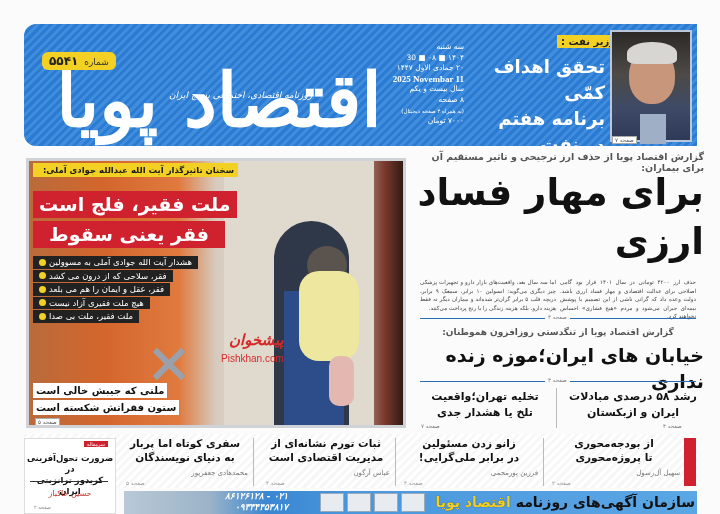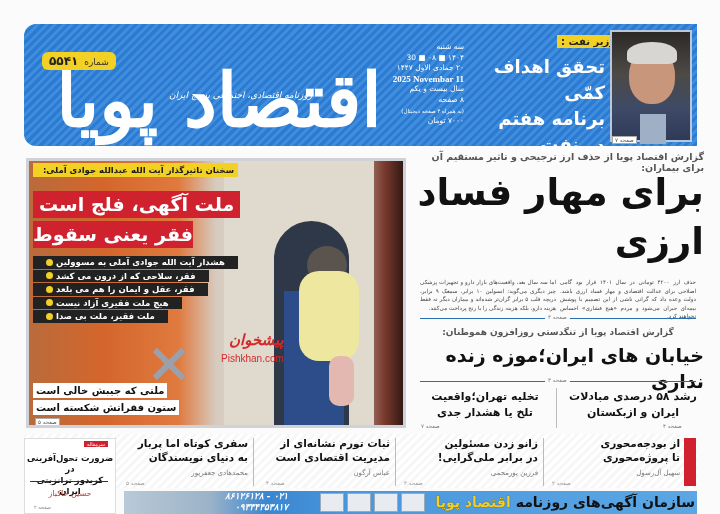--- a/index.html
+++ b/index.html
@@ -35,23 +35,23 @@
 .wall{position:absolute;left:195px;top:0;width:150px;height:270px;background:#dfd9ce}
 .woman{position:absolute;left:245px;top:60px;width:75px;height:210px;background:#2e3848;border-radius:40px 40px 0 0}
 .woman-blue{position:absolute;left:255px;top:130px;width:60px;height:140px;background:#2c4d8a}
 .child{position:absolute;left:270px;top:110px;width:60px;height:90px;background:#ede7a0;border-radius:20px}
 .child-head{position:absolute;left:278px;top:85px;width:40px;height:38px;background:#5b534d;border-radius:50%}
 .child-leg{position:absolute;left:300px;top:195px;width:25px;height:50px;background:#e3b8b0;border-radius:10px}
 .door-x{position:absolute;left:120px;top:200px;width:40px;height:6px;background:#9aa1ac;transform:rotate(-45deg)}
 .door-x2{position:absolute;left:120px;top:200px;width:40px;height:6px;background:#9aa1ac;transform:rotate(45deg)}
 .feat-intro{position:absolute;left:4px;top:2px;width:205px;background:#f2d024;color:#1a1a1a;font-size:8.5px;font-weight:bold;line-height:12px;padding:1px 4px;text-align:right}
 .feat-red{position:absolute;left:4px;top:30px;background:#d0222e;color:#fff;font-weight:bold;font-size:19px;line-height:27px;padding:0 6px;text-align:right}
-.feat-red2{position:absolute;left:4px;top:60px;background:#d0222e;color:#fff;font-weight:bold;font-size:19px;line-height:27px;padding:0 0;text-align:right}
+.feat-red2{position:absolute;left:4px;top:60px;background:#d0222e;color:#fff;font-weight:bold;font-size:19px;line-height:27px;padding:0 16px;text-align:right}
 .bullets{position:absolute;left:4px;top:95px;display:flex;flex-direction:column;align-items:flex-end;gap:1px;width:205px}
-.bul{background:#222;color:#fff;font-size:8.5px;font-weight:bold;line-height:12.5px;padding:0 13px;display:flex;align-items:center;gap:3px}
+.bul{background:#222;color:#fff;font-size:8.5px;font-weight:normal;line-height:12.5px;padding:0 6px;display:flex;align-items:center;gap:3px}
 .bul .dot{width:7px;height:7px;border-radius:50%;background:#f2d024;display:inline-block}
 .wm{position:absolute;left:200px;top:170px;color:#d62a2a;font-size:15px;font-weight:bold;font-style:italic}
 .wm2{position:absolute;left:192px;top:192px;color:#d62a2a;font-size:10px;font-family:"Liberation Sans",sans-serif;direction:ltr}
 .caption{position:absolute;left:4px;top:222px;display:flex;flex-direction:column;align-items:flex-end;gap:2px}
 .cap{background:#fff;color:#111;font-size:10px;font-weight:bold;padding:0 3px;line-height:15px}
 .photo-pg{position:absolute;left:6px;top:257px}
 
 
 .kicker1{position:absolute;left:412px;top:151px;width:292px;color:#555;font-size:9.5px;font-weight:bold;text-align:right}
 .main-head{position:absolute;left:412px;top:168px;width:292px;color:#111;font-weight:bold;font-size:37px;line-height:49px;text-align:right}
@@ -64,21 +64,21 @@
 .head2{position:absolute;left:412px;top:342px;width:292px;color:#111;font-weight:bold;font-size:19px;line-height:26px;text-align:right}
 .sub{position:absolute;width:130px;color:#111;font-weight:bold;font-size:11px;line-height:16px;text-align:center}
 .sub1{left:568px;top:389px}
 .sub2{left:420px;top:389px}
 .vsep{position:absolute;width:1px;background:#bbb}
 
 
 .bottom{position:absolute;left:24px;top:434px;width:673px;height:54px;
  background:repeating-linear-gradient(135deg,#f7f7f7 0 3px,#fff 3px 6px)}
 .bitem{position:absolute;top:4px;height:50px}
-.bitem .t{font-size:10.5px;font-weight:bold;color:#111;line-height:14px;text-align:right}
+.bitem .t{font-size:10.5px;font-weight:bold;color:#111;line-height:14px;text-align:center}
 .bitem .a{font-size:7px;color:#777;text-align:right;margin-top:5px}
 .bitem .p{position:absolute;left:4px;bottom:0;font-size:5.5px;color:#999}
 .redbar{position:absolute;left:684px;top:438px;width:12px;height:48px;background:#d0222e}
 .edit-box{position:absolute;left:24px;top:438px;width:92px;height:76px;background:#fff;border:1px solid #ddd}
 .edit-tag{position:absolute;left:84px;top:441px;background:#d0222e;color:#fff;font-size:5px;padding:0 3px}
 .edit-title{position:absolute;left:26px;top:453px;width:88px;font-size:8.5px;font-weight:bold;color:#111;line-height:11px;text-align:center}
 .edit-rule{position:absolute;left:30px;top:481px;width:78px;height:1px;background:#333}
 .edit-author{position:absolute;left:26px;top:489px;width:88px;text-align:center;color:#c0392b;font-size:8px}
 .edit-pg{position:absolute;left:34px;top:504px;font-size:5px;color:#888}
 
@@ -134,21 +134,21 @@
     <div class="door-x2"></div>
     <div class="woman"></div>
     <div class="woman-blue"></div>
     <div class="child-head"></div>
     <div class="child"></div>
     <div class="child-leg"></div>
 
     <div class="feat-intro">
       <div>سخنان تاثیرگذار آیت الله عبدالله جوادی آملی:</div>
     </div>
-    <div class="feat-red">ملت آگهی، فلج است</div>
+    <div class="feat-red">ملت فقیر، فلج است</div>
     <div class="feat-red2">فقر یعنی سقوط</div>
 
     <div class="bullets">
       <div class="bul">
           <span>هشدار آیت الله جوادی آملی به مسوولین</span>
           <span class="dot"></span>
         </div>
       <div class="bul">
           <span>فقر، سلاحی که از درون می کشد</span>
           <span class="dot"></span>

